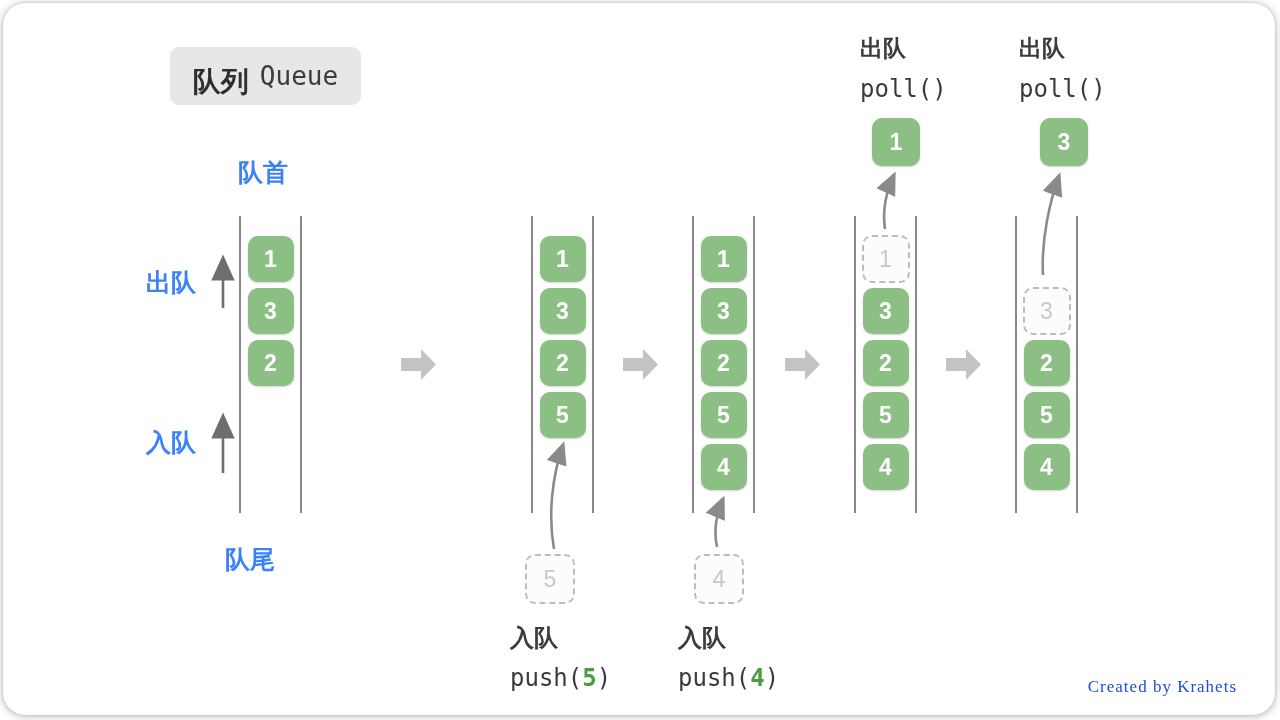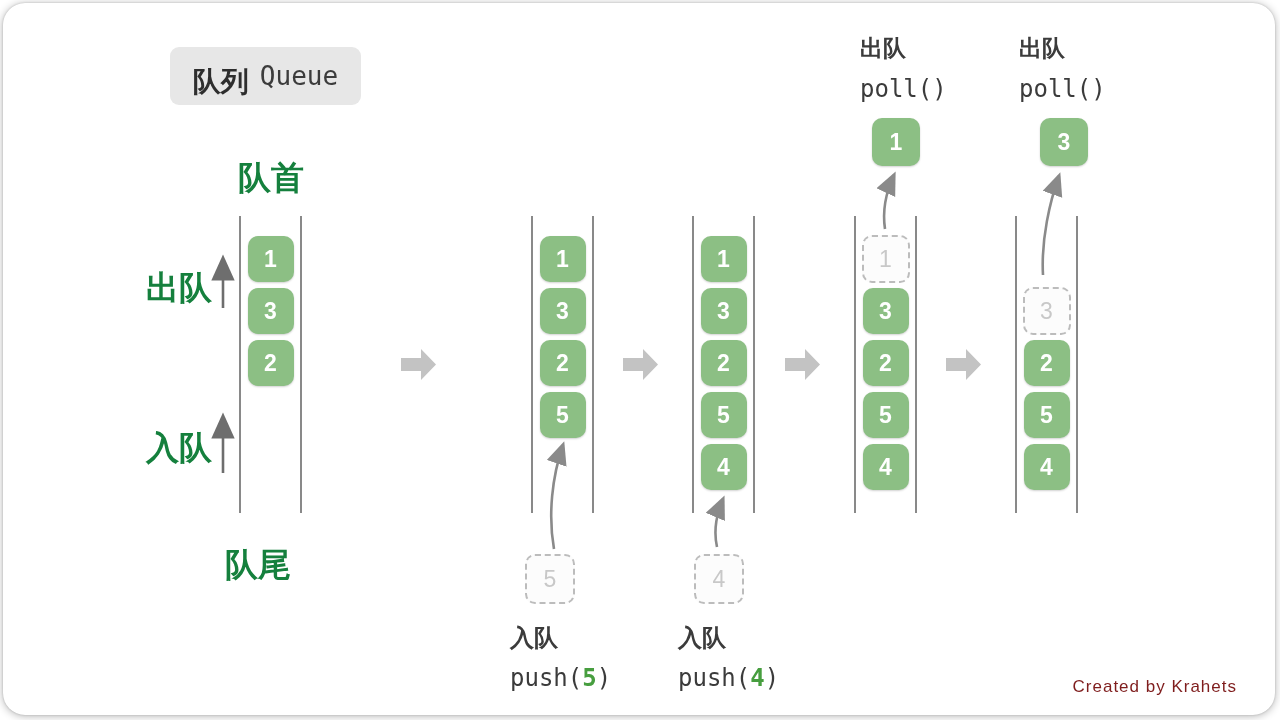--- a/index.html
+++ b/index.html
@@ -10,21 +10,21 @@
     font-family:"Liberation Sans","DejaVu Sans",sans-serif;
   }
   .abs{position:absolute;}
   .title-badge{
     left:167px; top:44px; width:191px; height:58px;
     background:#e7e7e7; border-radius:9px;
     display:flex; align-items:center; justify-content:center; gap:11px;
   }
   .title-zh{font-size:28px; font-weight:700; color:#2e2e2e;margin-top:11px;}
   .title-en{font-family:"DejaVu Sans Mono","Liberation Mono",monospace; font-size:26px; color:#3c3c3c;}
-  .cn-label{font-size:33px; font-weight:700; color:#15803d; white-space:nowrap;}
+  .cn-label{font-size:25px; font-weight:700; color:#3b82f6; white-space:nowrap;}
   .front-label{left:235px; top:153px;}
   .rear-label{left:222px; top:540px;}
   .deq-label{left:143px; top:263px;}
   .enq-label{left:143px; top:423px;}
   .box{
     position:absolute; width:46px; height:46px; border-radius:10px;
     display:flex; align-items:center; justify-content:center;
     font-size:23px; font-weight:700; color:#ffffff;
     box-sizing:border-box;
   }
@@ -39,22 +39,22 @@
   .code{font-family:"DejaVu Sans Mono","Liberation Mono",monospace; font-size:24px; color:#3b3b3b; white-space:nowrap;}
   .code .arg{font-weight:700;}
   .hdr-4{left:857px; top:30px;}
   .hdr-5{left:1016px; top:30px;}
   .cap{ text-align:left; }
   .cap .l1{font-size:24px; font-weight:700; color:#3b3b3b; margin-bottom:10px;}
   .cap-2{left:507px; top:619px;}
   .cap-3{left:675px; top:619px;}
   .footer{
     right:38px; top:674px;
-    font-family:Liberation Sans, sans-serif;
-    font-size:17px; color:#7f1d1d; letter-spacing:1px;
+    font-family:Liberation Serif, serif;
+    font-size:17px; color:#1d4ed8; letter-spacing:1px;
   }
   svg.layer{position:absolute; left:0; top:0; pointer-events:none;}
 </style>
 </head>
 <body>
 
 <div class="canvas" id="canvas">
 
   <svg class="layer" width="1280" height="720" viewBox="0 0 1280 720">
     <defs>

